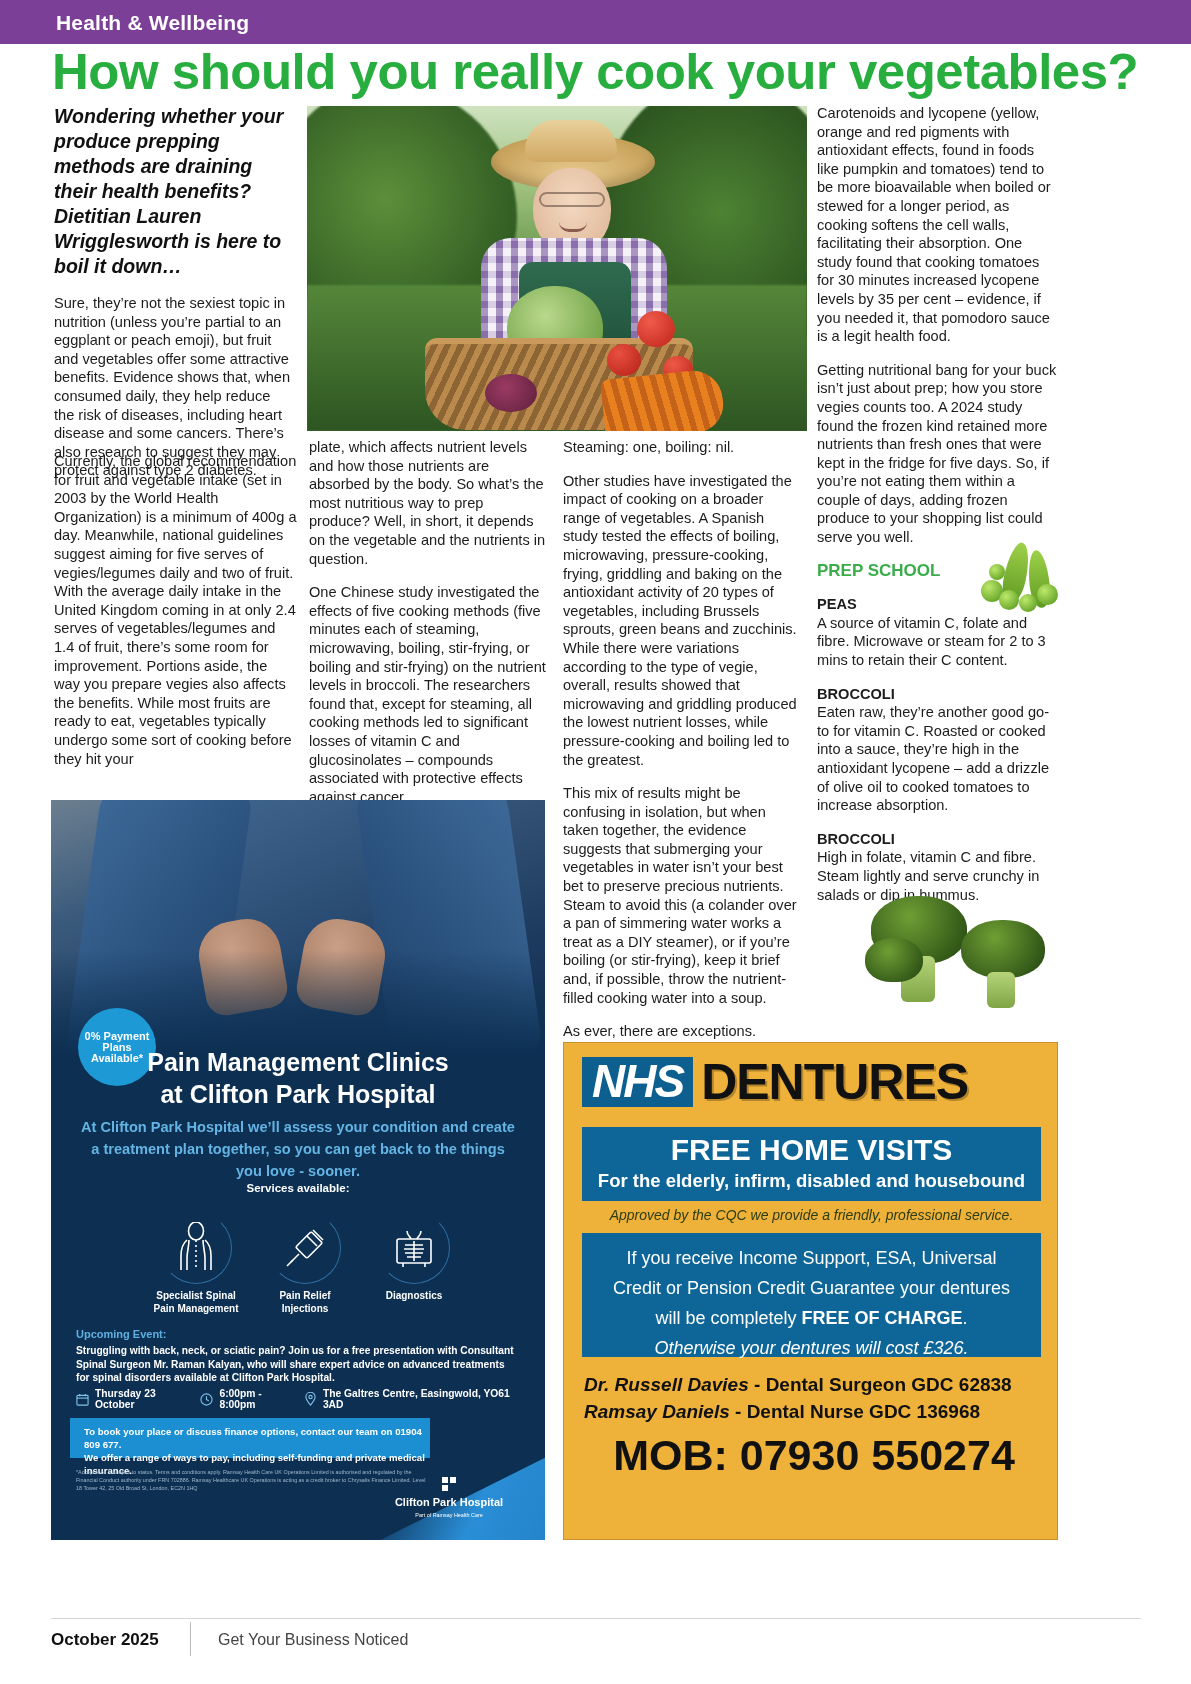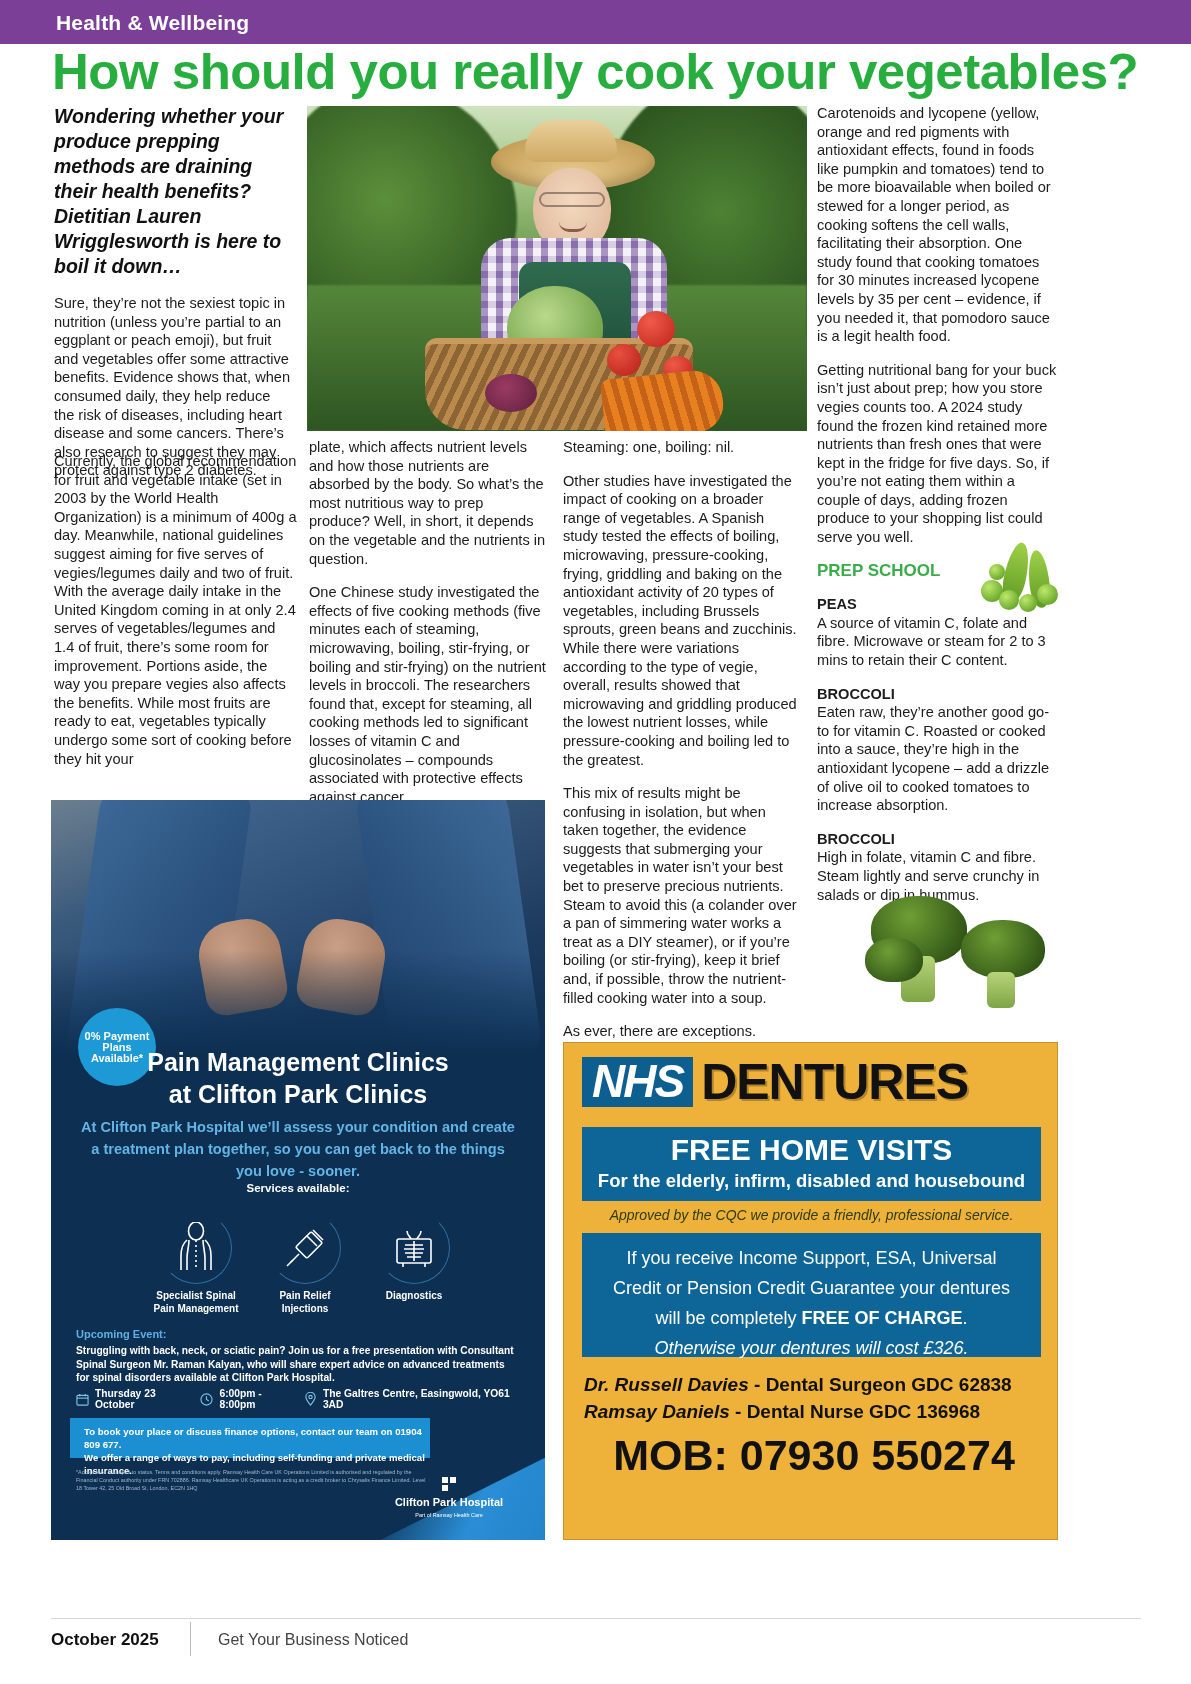--- a/index.html
+++ b/index.html
@@ -308,21 +308,21 @@
       <div class="sq"></div>
       <div class="nm">Clifton Park Hospital</div>
       <div class="pt">Part of Ramsay Health Care</div>
     </div>
   </div>
 
   <div class="cp-badge">0% Payment Plans Available*</div>
 
   <div class="cp-title">
     <span>Pain Management Clinics</span><br>
-    <span>at Clifton Park Clinics</span>
+    <span>at Clifton Park Hospital</span>
   </div>
   <div class="cp-sub">At Clifton Park Hospital we’ll assess your condition and create a treatment plan together, so you can get back to the things you love - sooner.</div>
   <div class="cp-serv">Services available:</div>
 
   <div class="cp-icons">
     <div class="cp-ic">
       <div class="cp-ring">
         <svg width="40" height="52" viewBox="0 0 40 52" fill="none" stroke="#ffffff" stroke-width="1.6">
           <ellipse cx="20" cy="9" rx="7.5" ry="9"></ellipse>
           <path d="M11 18 C6 22 5 28 5 34 L5 48"></path>

